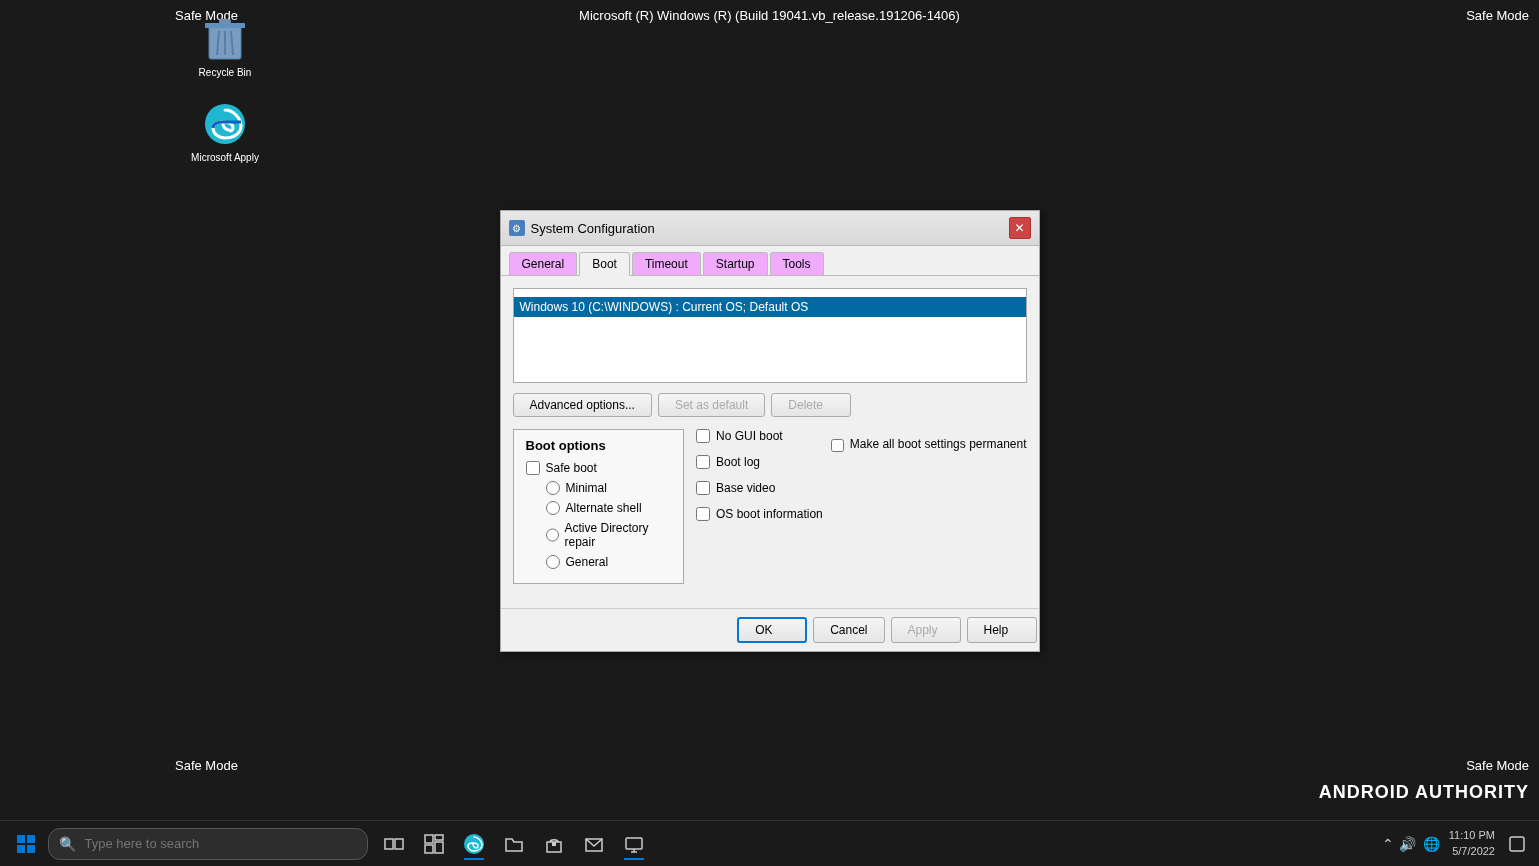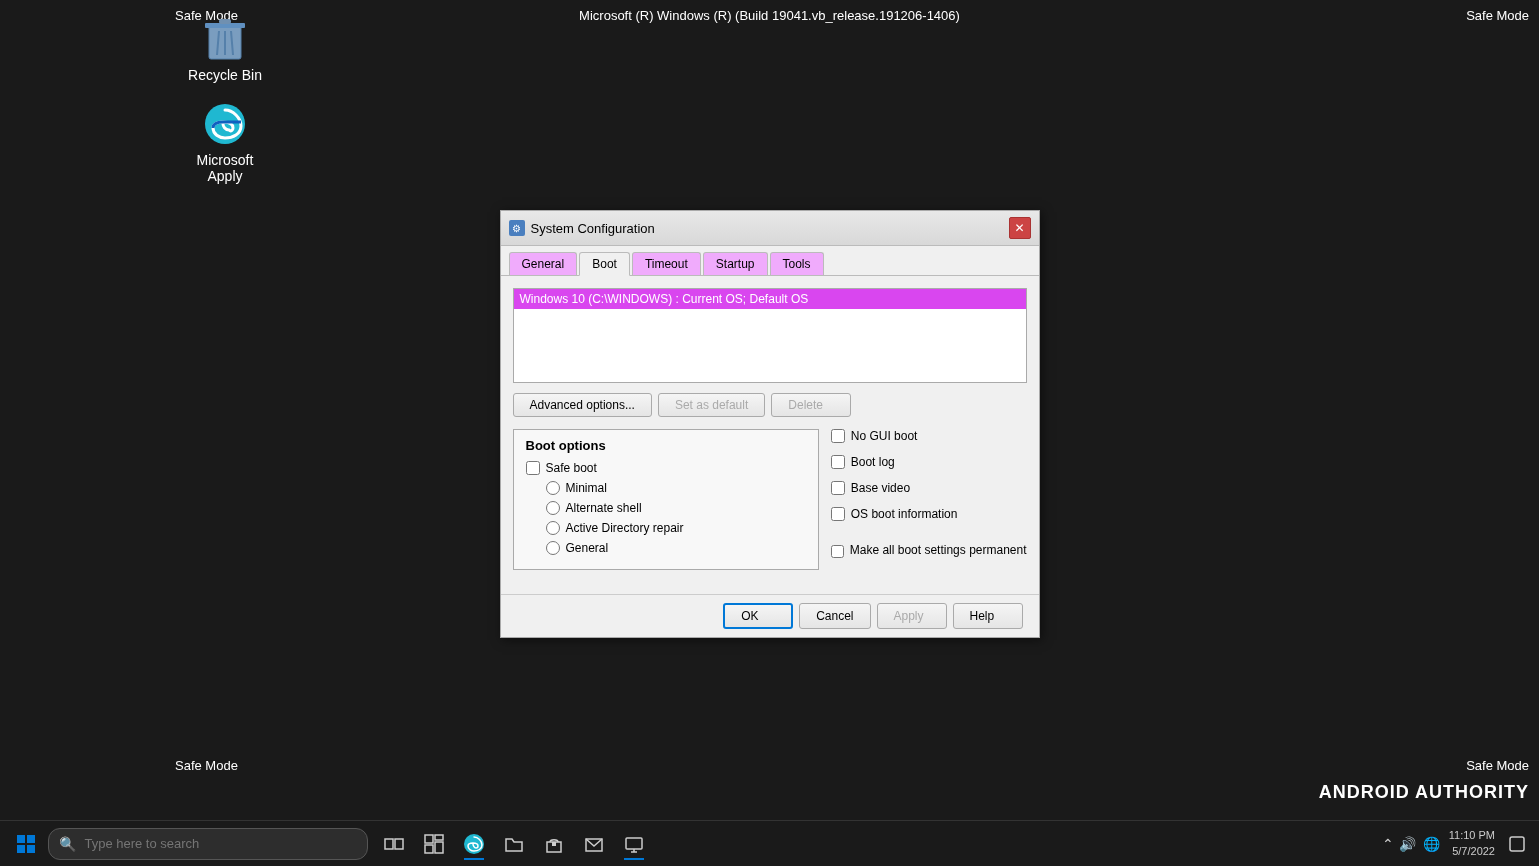--- a/index.html
+++ b/index.html
@@ -44,21 +44,21 @@
     }
 
     
     .desktop-icon {
       position: absolute;
       display: flex;
       flex-direction: column;
       align-items: center;
       width: 80px;
       color: #fff;
-      font-size: 14px;
+      font-size: 10px;
       text-align: center;
       cursor: pointer;
     }
     .desktop-icon .icon-img {
       width: 48px;
       height: 48px;
       margin-bottom: 4px;
       display: flex;
       align-items: center;
       justify-content: center;
@@ -174,22 +174,23 @@
       height: 95px;
       margin-bottom: 10px;
       overflow: auto;
     }
     .os-listbox-item {
       padding: 3px 6px;
       font-size: 12px;
       cursor: pointer;
     }
     .os-listbox-item.selected {
-      background: #d946ef;
+      background: #0369a1;
       color: #fff;
+      margin-top: 8px;
     }
 
     
     .action-buttons {
       display: flex;
       gap: 6px;
       margin-bottom: 12px;
     }
 
     .btn {
@@ -283,21 +284,21 @@
     }
     .make-permanent input {
       margin-top: 2px;
     }
 
     
     .bottom-buttons {
       display: flex;
       justify-content: flex-end;
       gap: 6px;
-      padding: 8px 16px;
+      padding: 8px 2px;
       border-top: 1px solid #ccc;
       background: #f0f0f0;
     }
     .btn-ok {
       min-width: 70px;
     }
     .btn-cancel {
       min-width: 70px;
     }
     .btn-apply {
@@ -440,22 +441,22 @@
       color: rgba(255,255,255,0.85);
       font-size: 18px;
       font-weight: 700;
       letter-spacing: 1px;
     }
     .watermark span.android { color: #fff; }
 
     
     .right-options {
       display: flex;
-      flex-direction: column;
       gap: 8px;
+      justify-content: space-between;
     }
   </style>
 </head>
 <body>
 
 <div class="desktop">
 
   <span class="safe-mode-tl">Safe Mode</span>
   <span class="safe-mode-tr">Safe Mode</span>
   <span class="safe-mode-bl">Safe Mode</span>

